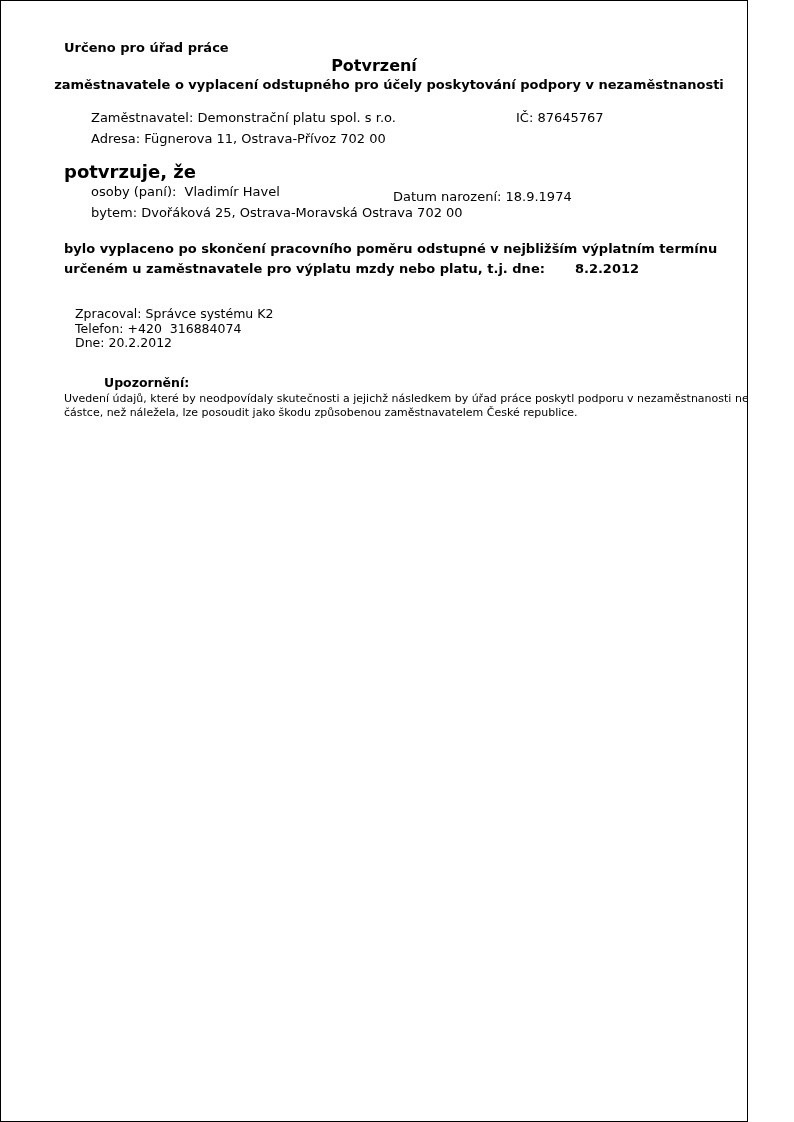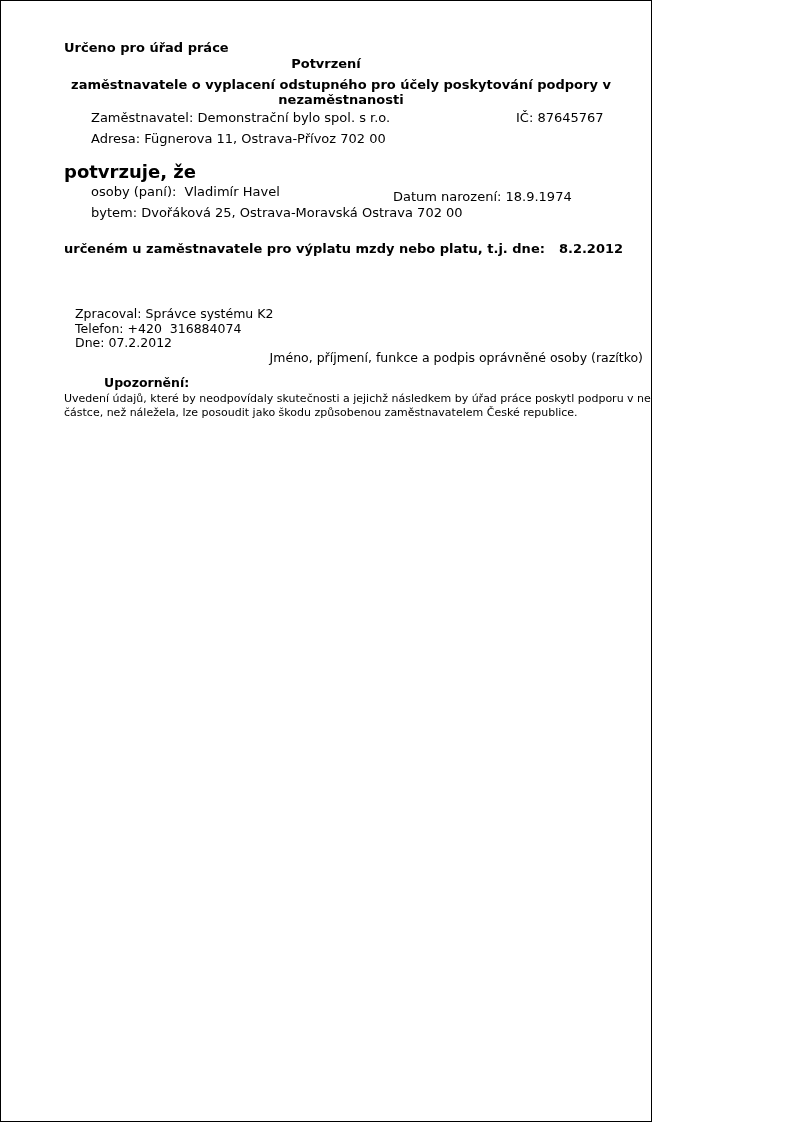--- a/index.html
+++ b/index.html
@@ -4,49 +4,49 @@
 <style>
   * { margin: 0; padding: 0; box-sizing: border-box; }
   html, body { background: #ffffff; }
   body {
     font-family: "DejaVu Sans", "Liberation Sans", sans-serif;
     color: #000000;
     font-size: 13px;
   }
   .page {
     position: relative;
-    width: 652px;
+    width: 748px;
     height: 1122px;
     background: #ffffff;
     border: 1px solid #000000;
     overflow: hidden;
   }
   .abs { position: absolute; }
   .b { font-weight: bold; }
   .pre { white-space: pre; }
   .center { left: 0; right: 0; text-align: center; }
 
   .corner-note   { left: 63px;  top: 39px;  font-size: 13px; }
-  .doc-title     { top: 55px;   font-size: 13px; }
+  .doc-title     { top: 55px;   font-size: 16px; }
   .doc-subtitle  { top: 76px;   font-size: 13px; padding-left: 30px; }
 
   .employer-name { left: 90px;  top: 109px; }
   .employer-ic   { left: 515px; top: 109px; }
   .employer-addr { left: 90px;  top: 130px; }
 
   .lead          { left: 63px;  top: 160px; font-size: 18px; }
   .person-name   { left: 90px;  top: 183px; }
   .person-birth  { left: 392px; top: 188px; }
   .person-addr   { left: 90px;  top: 204px; }
 
   .statement {
     left: 63px; top: 238px; width: 700px;
     font-size: 13px; line-height: 20px;
   }
-  .statement .date { display: inline-block; margin-left: 14px; }
+  .statement .date { display: inline-block; margin-left: 30px; }
 
   .footer-block {
     left: 74px; top: 306px;
     font-size: 12.5px; line-height: 14.5px;
   }
   .signature-line {
     right: 8px; top: 349px;
     font-size: 12.5px; text-align: right;
   }
 
@@ -62,45 +62,45 @@
 <body>
 
 <div class="page">
 
   <div class="abs corner-note b pre">Určeno pro úřad práce</div>
 
   <div class="abs center doc-title b pre">Potvrzení</div>
 
   <div class="abs center doc-subtitle b">zaměstnavatele o vyplacení odstupného pro účely poskytování podpory v nezaměstnanosti</div>
 
-  <div class="abs employer-name pre">Zaměstnavatel: Demonstrační bylo spol. s r.o.</div>
+  <div class="abs employer-name pre">Zaměstnavatel: Demonstrační platu spol. s r.o.</div>
 
   <div class="abs employer-ic pre">IČ: 87645767</div>
 
   <div class="abs employer-addr pre">Adresa: Fügnerova 11, Ostrava-Přívoz 702 00</div>
 
   <div class="abs lead b pre">potvrzuje, že</div>
 
   <div class="abs person-name pre">osoby (paní):  Vladimír Havel</div>
 
   <div class="abs person-birth pre">Datum narození: 18.9.1974</div>
 
   <div class="abs person-addr pre">bytem: Dvořáková 25, Ostrava-Moravská Ostrava 702 00</div>
 
   <div class="abs statement b">
+    <div class="pre">bylo vyplaceno po skončení pracovního poměru odstupné v nejbližším výplatním termínu</div>
     <div><span class="pre">určeném u zaměstnavatele pro výplatu mzdy nebo platu, t.j. dne:</span><span class="date pre">8.2.2012</span></div>
   </div>
 
   <div class="abs footer-block">
     <div class="pre">Zpracoval: Správce systému K2</div>
     <div class="pre">Telefon: +420  316884074</div>
-    <div class="pre">Dne: 07.2.2012</div>
+    <div class="pre">Dne: 20.2.2012</div>
   </div>
 
-  <div class="abs signature-line pre">Jméno, příjmení, funkce a podpis oprávněné osoby (razítko)</div>
 
   <div class="abs notice-heading b pre">Upozornění:</div>
 
   <div class="abs notice-body">
     <div>Uvedení údajů, které by neodpovídaly skutečnosti a jejichž následkem by úřad práce poskytl podporu v nezaměstnanosti neprávem nebo</div>
     <div>částce, než náležela, lze posoudit jako škodu způsobenou zaměstnavatelem České republice.</div>
   </div>
 
 </div>
 

